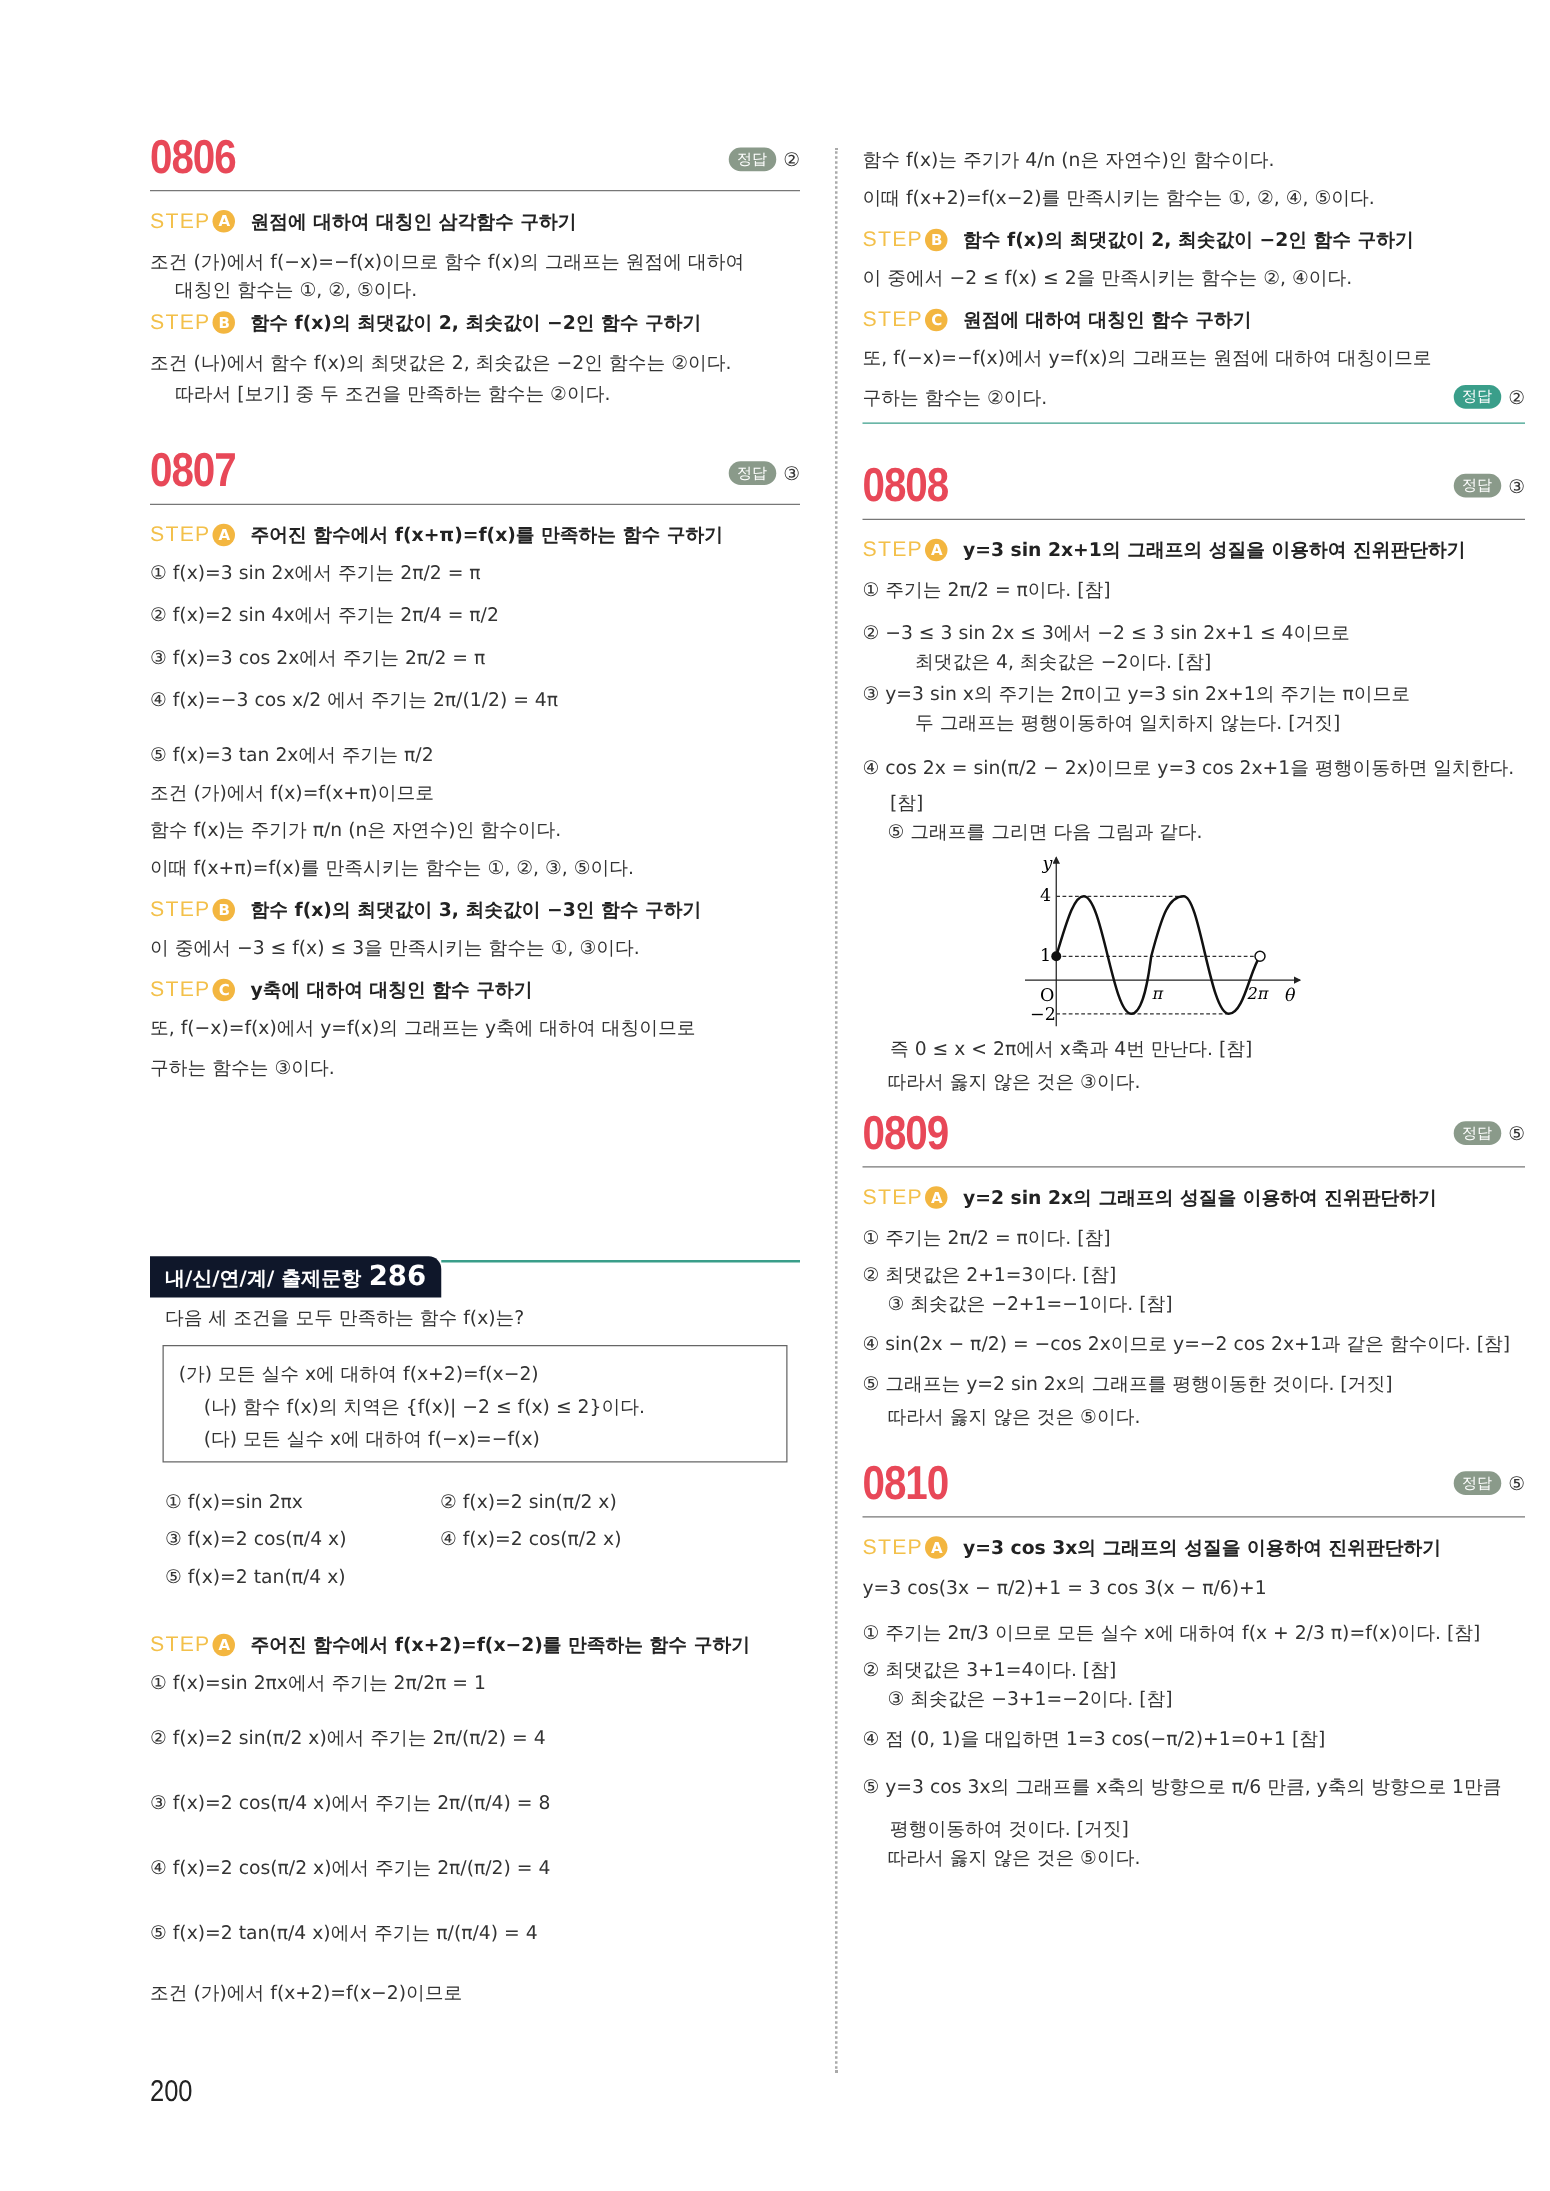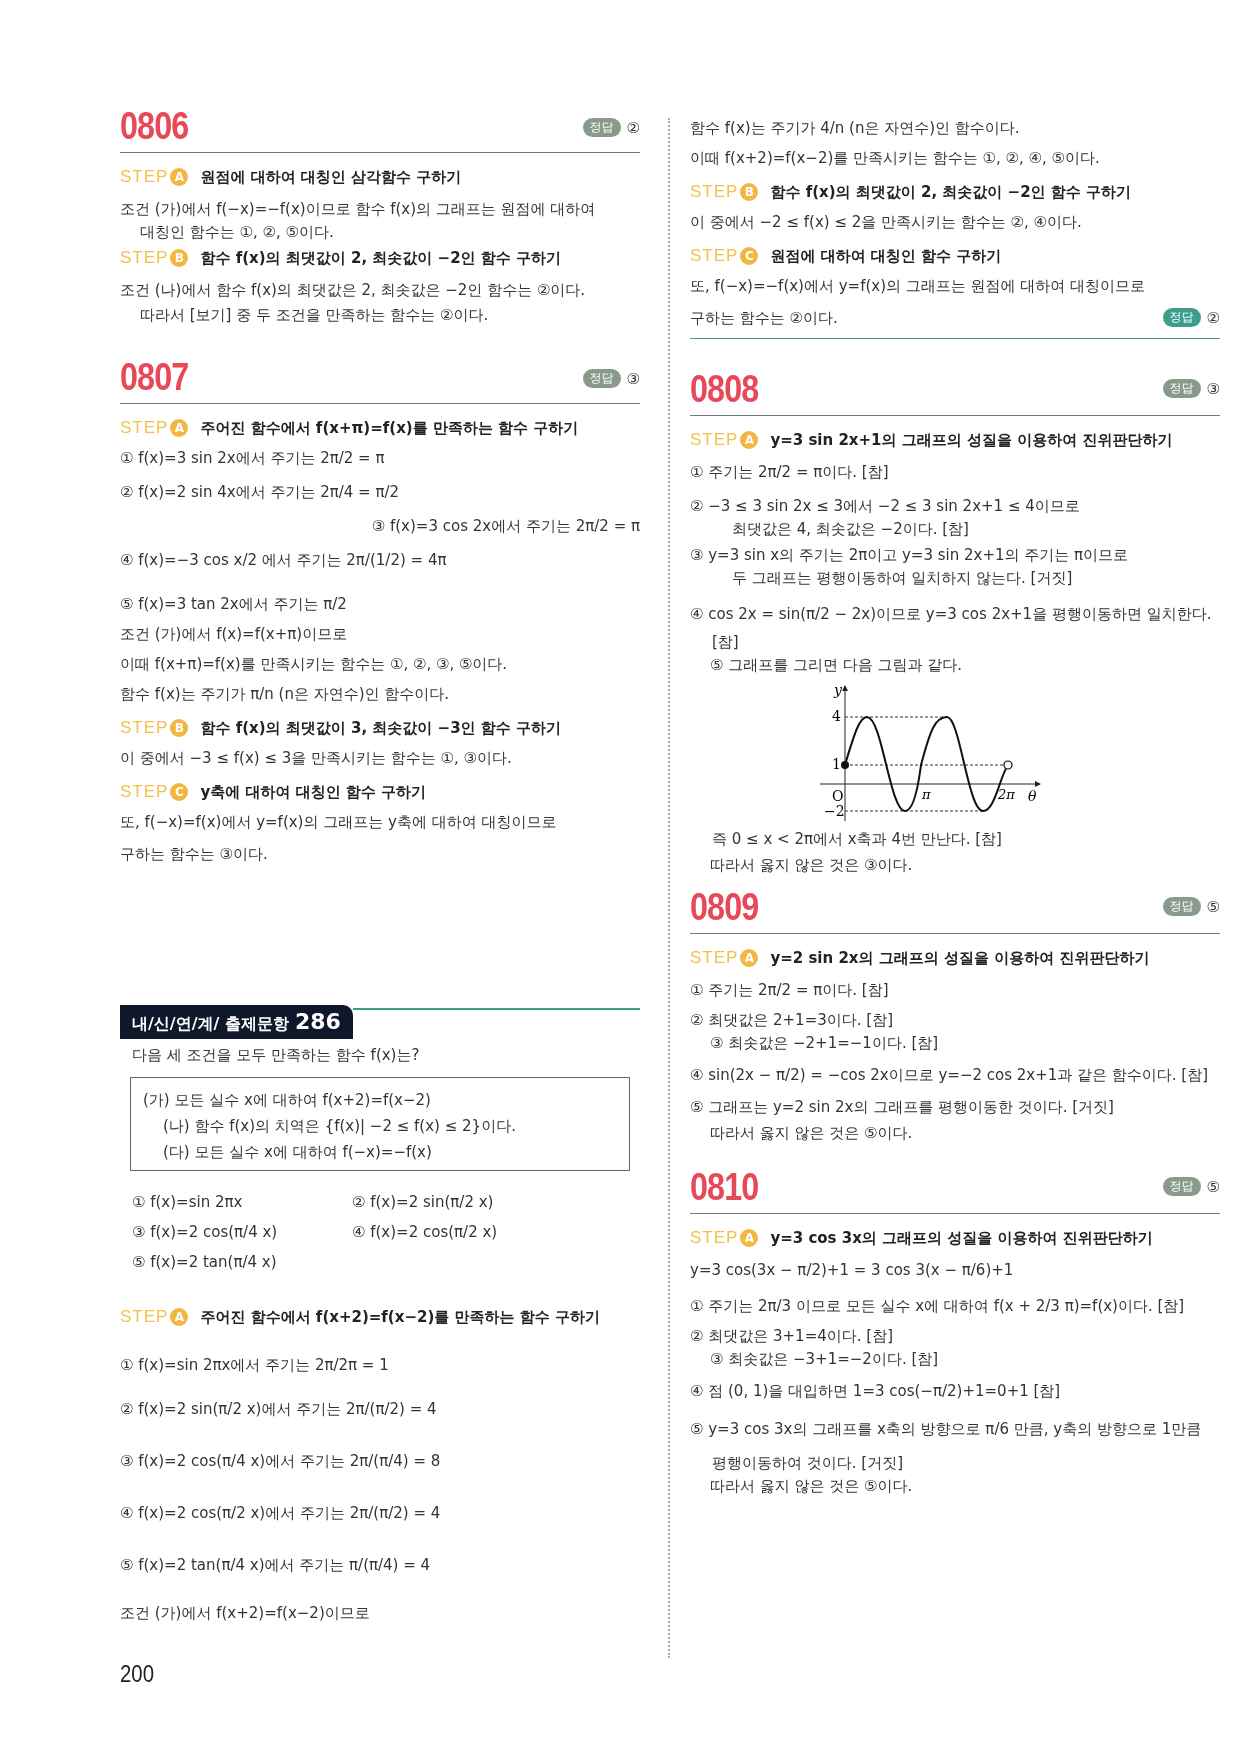--- a/index.html
+++ b/index.html
@@ -78,26 +78,26 @@
       </span>
     </div>
     <div class="hline"></div>
     <div class="step">
         <span class="lbl">STEP</span>
         <span class="circ">A</span>
         <span class="title">주어진 함수에서 f(x+π)=f(x)를 만족하는 함수 구하기</span>
       </div>
     <div class="line" style="margin-top:10px;">① f(x)=3 sin 2x에서 주기는 2π/2 = π</div>
     <div class="line" style="margin-top:14px;">② f(x)=2 sin 4x에서 주기는 2π/4 = π/2</div>
-    <div class="line" style="margin-top:14px;text-align:right;">③ f(x)=3 cos 2x에서 주기는 2π/2 = π</div>
+    <div class="line" style="margin-top:14px;">③ f(x)=3 cos 2x에서 주기는 2π/2 = π</div>
     <div class="line" style="margin-top:14px;">④ f(x)=−3 cos x/2 에서 주기는 2π/(1/2) = 4π</div>
     <div class="line" style="margin-top:24px;">⑤ f(x)=3 tan 2x에서 주기는 π/2</div>
     <div class="line" style="margin-top:10px;">조건 (가)에서 f(x)=f(x+π)이므로</div>
+    <div class="line" style="margin-top:10px;">함수 f(x)는 주기가 π/n (n은 자연수)인 함수이다.</div>
     <div class="line" style="margin-top:10px;">이때 f(x+π)=f(x)를 만족시키는 함수는 ①, ②, ③, ⑤이다.</div>
-    <div class="line" style="margin-top:10px;">함수 f(x)는 주기가 π/n (n은 자연수)인 함수이다.</div>
     <div class="step">
         <span class="lbl">STEP</span>
         <span class="circ">B</span>
         <span class="title">함수 f(x)의 최댓값이 3, 최솟값이 −3인 함수 구하기</span>
       </div>
     <div class="line" style="margin-top:10px;">이 중에서 −3 ≤ f(x) ≤ 3을 만족시키는 함수는 ①, ③이다.</div>
     <div class="step">
         <span class="lbl">STEP</span>
         <span class="circ">C</span>
         <span class="title">y축에 대하여 대칭인 함수 구하기</span>
@@ -124,21 +124,21 @@
       <div>② f(x)=2 sin(π/2 x)</div>
       <div>③ f(x)=2 cos(π/4 x)</div>
       <div>④ f(x)=2 cos(π/2 x)</div>
       <div>⑤ f(x)=2 tan(π/4 x)</div>
     </div>
     <div class="step" style="margin-top:36px;">
         <span class="lbl">STEP</span>
         <span class="circ">A</span>
         <span class="title">주어진 함수에서 f(x+2)=f(x−2)를 만족하는 함수 구하기</span>
       </div>
-    <div class="line" style="margin-top:28px;">① f(x)=sin 2πx에서 주기는 2π/2π = 1</div>
+    <div class="line" style="margin-top:10px;">① f(x)=sin 2πx에서 주기는 2π/2π = 1</div>
     <div class="line" style="margin-top:24px;">② f(x)=2 sin(π/2 x)에서 주기는 2π/(π/2) = 4</div>
     <div class="line" style="margin-top:32px;">③ f(x)=2 cos(π/4 x)에서 주기는 2π/(π/4) = 8</div>
     <div class="line" style="margin-top:32px;">④ f(x)=2 cos(π/2 x)에서 주기는 2π/(π/2) = 4</div>
     <div class="line" style="margin-top:32px;">⑤ f(x)=2 tan(π/4 x)에서 주기는 π/(π/4) = 4</div>
     <div class="line" style="margin-top:28px;">조건 (가)에서 f(x+2)=f(x−2)이므로</div>
   </div>
 </div>
 
 <div class="col right">
   <div class="prob" style="top:118px;">

